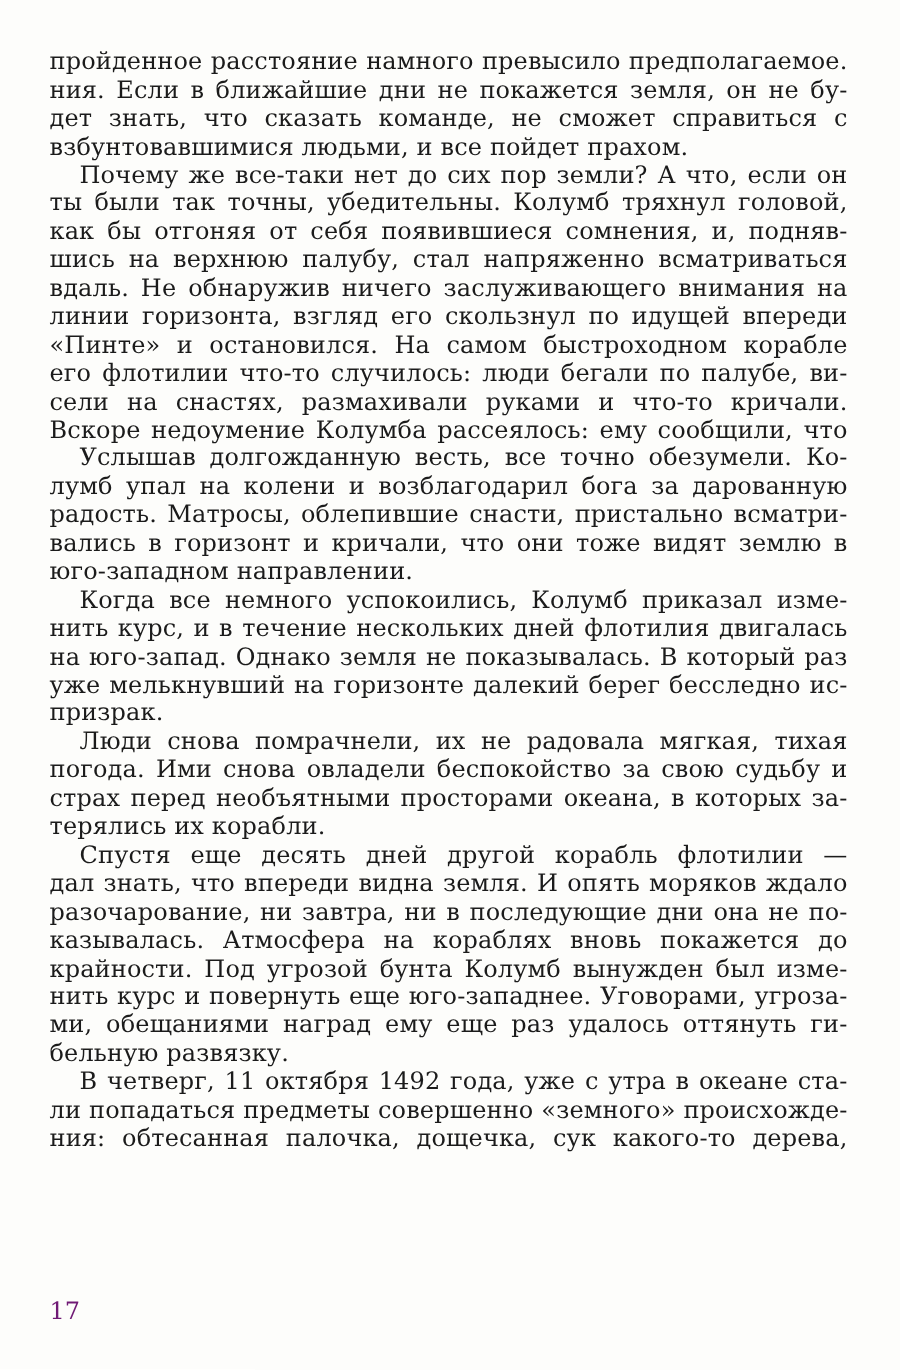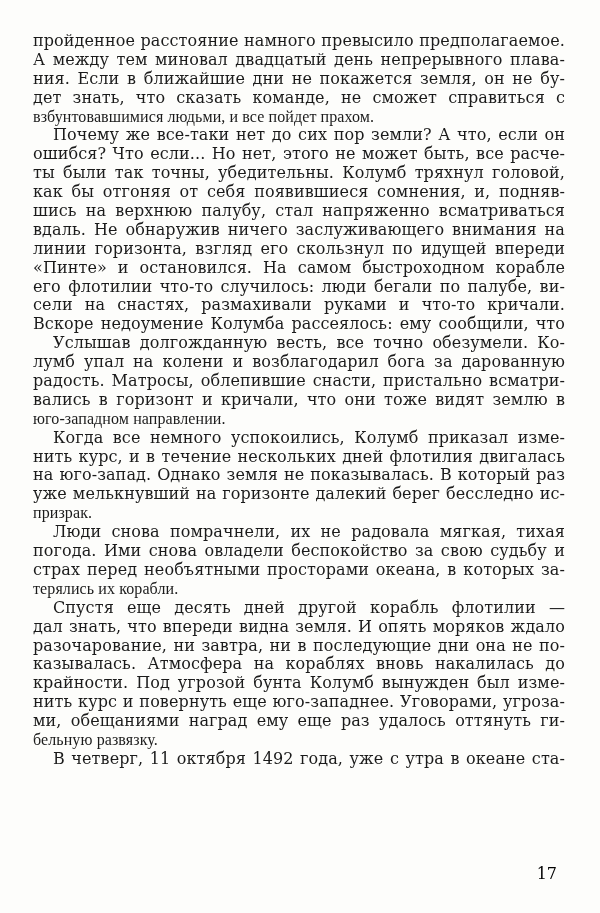--- a/index.html
+++ b/index.html
@@ -26,44 +26,41 @@
     font-size: 16px;
     line-height: 18.9px;
     height: 18.9px;
     text-align: justify;
     text-align-last: justify;
     letter-spacing: 0.1px;
     white-space: nowrap;
     overflow: visible;
   }
   .line.indent { text-indent: 20px; }
-  .line.para-end { text-align-last: left; font-family: Liberation Serif, serif; }
+  .line.para-end { text-align-last: left; }
   .folio {
     position: absolute;
     top: 864px;
     left: 33px;
     width: 524px;
-    text-align: right;
     font-size: 16px;
     line-height: 19px;
-    color: #000000;
+    color: #701a75;
   }
 </style>
 </head>
 <body>
 
 <div class="page">
   <div class="text-block">
       <div class="line">пройденное расстояние намного превысило предполагаемое.</div>
-      <div class="line">А между тем миновал двадцатый день непрерывного плава-</div>
       <div class="line">ния. Если в ближайшие дни не покажется земля, он не бу-</div>
       <div class="line">дет знать, что сказать команде, не сможет справиться с</div>
       <div class="line para-end">взбунтовавшимися людьми, и все пойдет прахом.</div>
       <div class="line indent">Почему же все-таки нет до сих пор земли? А что, если он</div>
-      <div class="line">ошибся? Что если... Но нет, этого не может быть, все расче-</div>
       <div class="line">ты были так точны, убедительны. Колумб тряхнул головой,</div>
       <div class="line">как бы отгоняя от себя появившиеся сомнения, и, подняв-</div>
       <div class="line">шись на верхнюю палубу, стал напряженно всматриваться</div>
       <div class="line">вдаль. Не обнаружив ничего заслуживающего внимания на</div>
       <div class="line">линии горизонта, взгляд его скользнул по идущей впереди</div>
       <div class="line">«Пинте» и остановился. На самом быстроходном корабле</div>
       <div class="line">его флотилии что-то случилось: люди бегали по палубе, ви-</div>
       <div class="line">сели на снастях, размахивали руками и что-то кричали.</div>
       <div class="line">Вскоре недоумение Колумба рассеялось: ему сообщили, что</div>
       <div class="line indent">Услышав долгожданную весть, все точно обезумели. Ко-</div>
@@ -76,21 +73,23 @@
       <div class="line">на юго-запад. Однако земля не показывалась. В который раз</div>
       <div class="line">уже мелькнувший на горизонте далекий берег бесследно ис-</div>
       <div class="line para-end">призрак.</div>
       <div class="line indent">Люди снова помрачнели, их не радовала мягкая, тихая</div>
       <div class="line">погода. Ими снова овладели беспокойство за свою судьбу и</div>
       <div class="line">страх перед необъятными просторами океана, в которых за-</div>
       <div class="line para-end">терялись их корабли.</div>
       <div class="line indent">Спустя еще десять дней другой корабль флотилии —</div>
       <div class="line">дал знать, что впереди видна земля. И опять моряков ждало</div>
       <div class="line">разочарование, ни завтра, ни в последующие дни она не по-</div>
-      <div class="line">казывалась. Атмосфера на кораблях вновь накалилась до</div>
+      <div class="line">казывалась. Атмосфера на кораблях вновь покажется до</div>
       <div class="line">крайности. Под угрозой бунта Колумб вынужден был изме-</div>
       <div class="line">нить курс и повернуть еще юго-западнее. Уговорами, угроза-</div>
       <div class="line">ми, обещаниями наград ему еще раз удалось оттянуть ги-</div>
       <div class="line para-end">бельную развязку.</div>
       <div class="line indent">В четверг, 11 октября 1492 года, уже с утра в океане ста-</div>
+      <div class="line">ли попадаться предметы совершенно «земного» происхожде-</div>
+      <div class="line">ния: обтесанная палочка, дощечка, сук какого-то дерева,</div>
     </div>
   <div class="folio">17</div>
 </div>
 
 </body></html>

